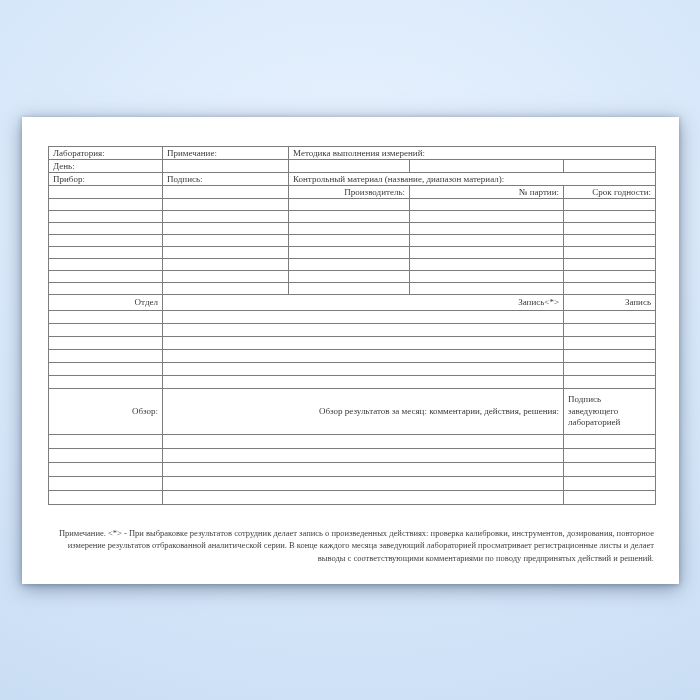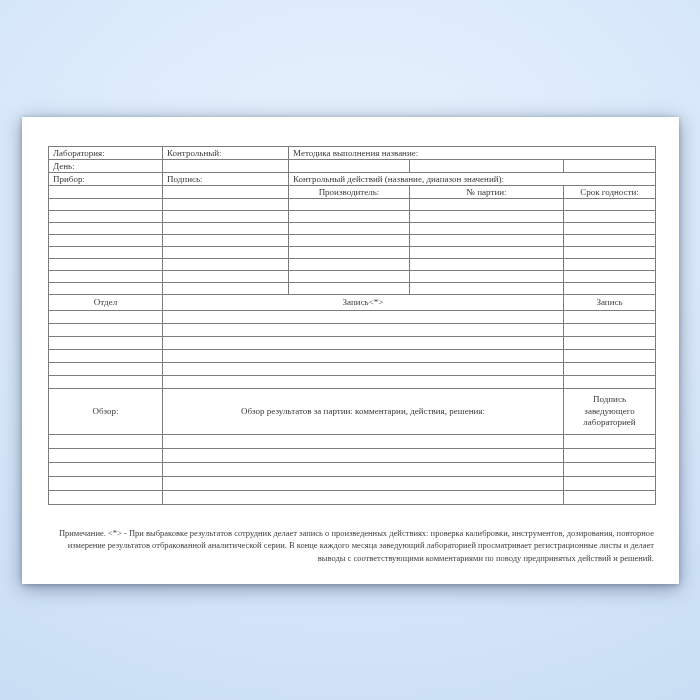--- a/index.html
+++ b/index.html
@@ -23,23 +23,23 @@
     padding:0 4px;
     font-size:9px;color:#3a3a3a;line-height:1.2;
     overflow:hidden;white-space:nowrap;vertical-align:middle;
   }
   tr.rh  td{height:12px;}
   tr.re  td{height:11px;}
   tr.rday td{height:15px;}
   tr.rrec td{height:12px;}
   tr.rdate td{height:45px;}
   tr.rrev td{height:13px;}
-  td.c{text-align:center;}
+  td.c{text-align:right;}
   td.wrap{white-space:normal;}
-  .sig-head{white-space:normal;text-align:center;line-height:1.3;}
+  .sig-head{white-space:normal;line-height:1.3;}
   .note{
     position:absolute;left:26px;top:410px;width:606px;
     font-size:8.5px;line-height:1.45;color:#3f3f3f;
     text-align:right;
   }
 </style>
 </head>
 <body>
 
 <div class="page">
@@ -49,34 +49,34 @@
         <col style="width:114px">
           <col style="width:126px">
           <col style="width:121px">
           <col style="width:154px">
           <col style="width:92px">
       </colgroup>
 
       <tbody>
         <tr class="rh">
           <td>Лаборатория:</td>
-          <td>Контрольный:</td>
-          <td colspan="3">Методика выполнения название:</td>
+          <td>Примечание:</td>
+          <td colspan="3">Методика выполнения измерений:</td>
         </tr>
         <tr class="rh">
           <td>День:</td>
           <td></td>
           <td></td>
           <td></td>
           <td></td>
         </tr>
         <tr class="rh">
           <td>Прибор:</td>
           <td>Подпись:</td>
-          <td colspan="3">Контрольный действий (название, диапазон значений):</td>
+          <td colspan="3">Контрольный материал (название, диапазон материал):</td>
         </tr>
         <tr class="rh">
           <td></td>
           <td></td>
           <td class="c">Производитель:</td>
           <td class="c">№ партии:</td>
           <td class="c">Срок годности:</td>
         </tr>
       </tbody>
 
@@ -176,21 +176,21 @@
           <tr class="rrec">
             <td></td>
             <td colspan="3"></td>
             <td></td>
           </tr>
         </tbody>
 
       <tbody>
         <tr class="rdate">
           <td class="c">Обзор:</td>
-          <td colspan="3" class="c wrap">Обзор результатов за партии: комментарии, действия, решения:</td>
+          <td colspan="3" class="c wrap">Обзор результатов за месяц: комментарии, действия, решения:</td>
           <td class="sig-head">Подпись заведующего лабораторией</td>
         </tr>
       </tbody>
 
       <tbody>
           <tr class="rrev">
             <td></td>
             <td colspan="3"></td>
             <td></td>
           </tr>

